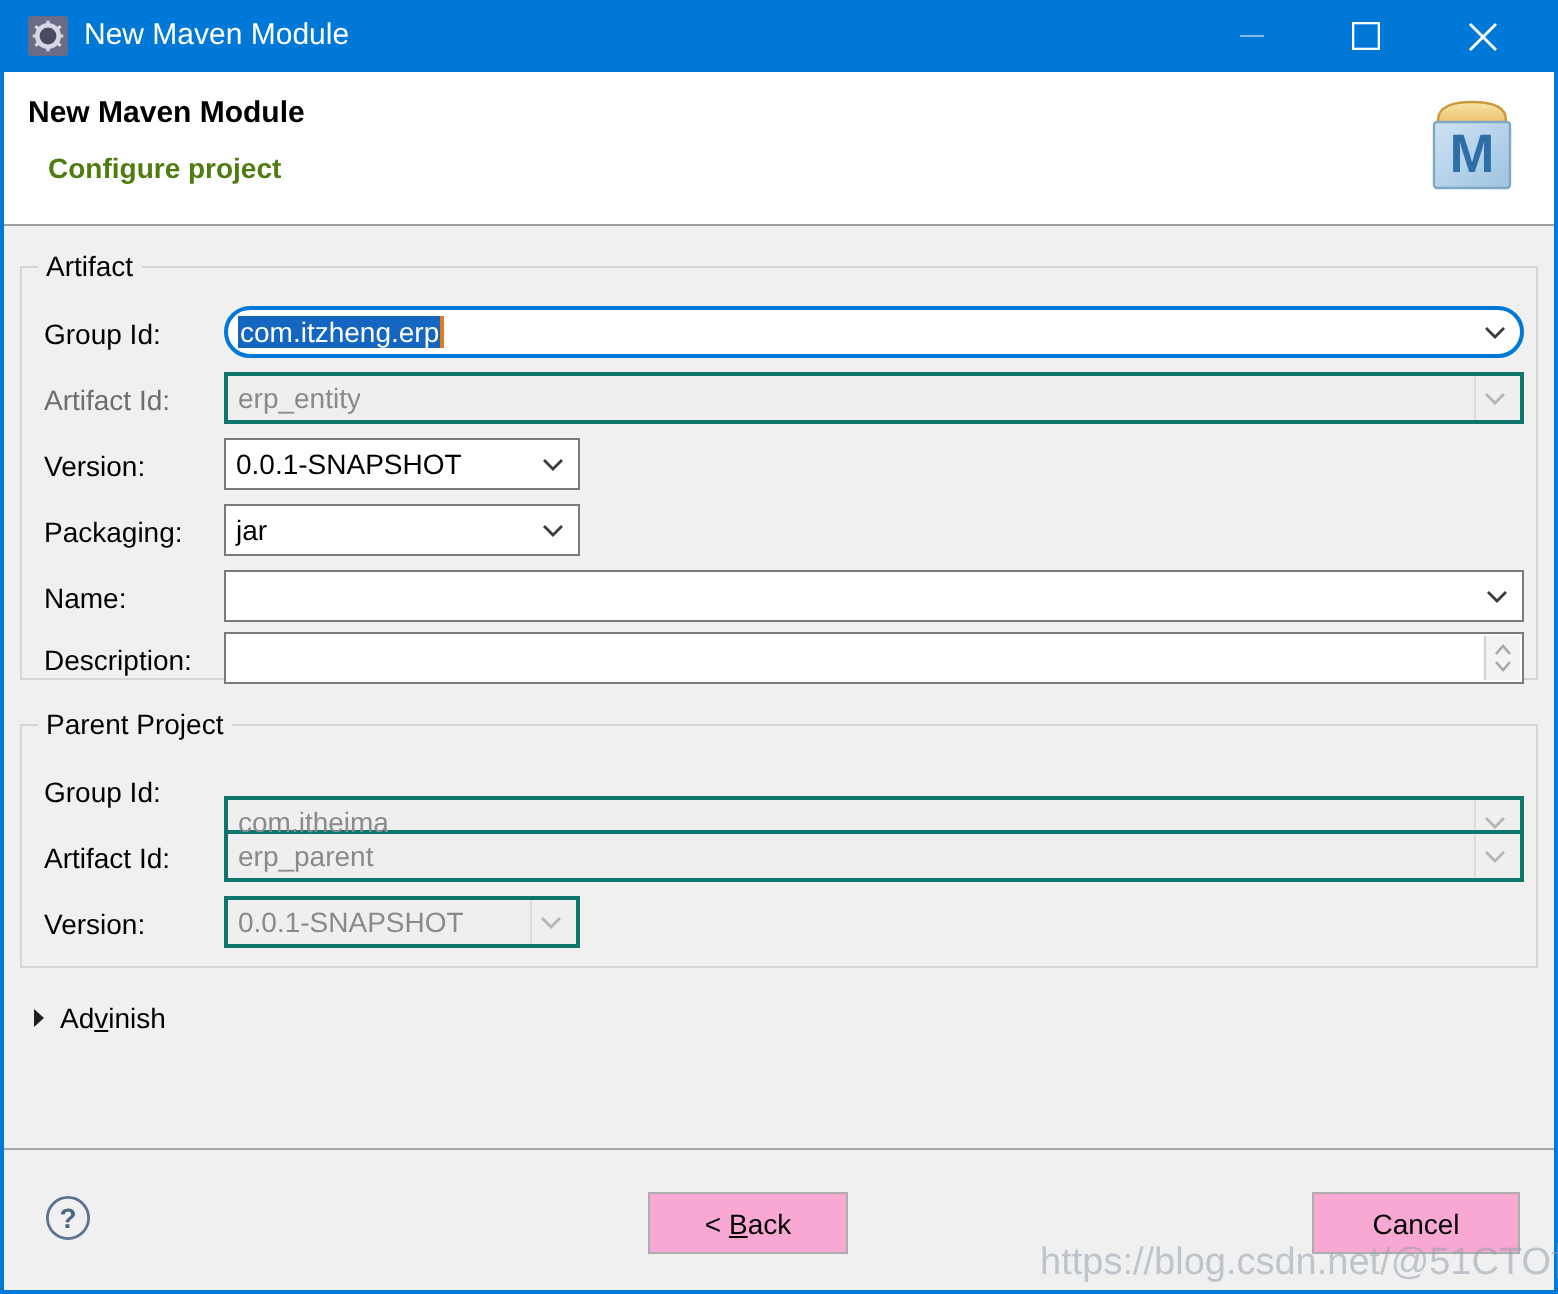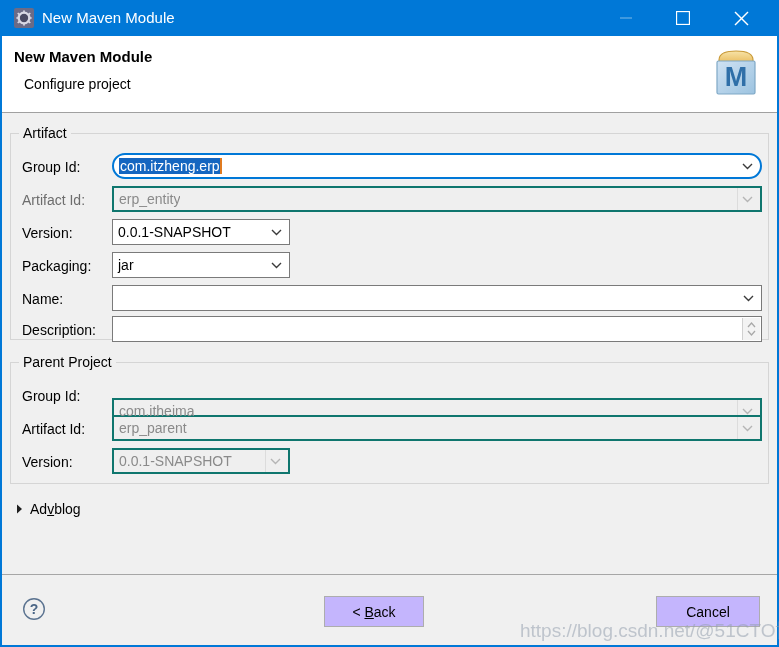--- a/index.html
+++ b/index.html
@@ -82,21 +82,22 @@
     position: absolute;
     left: 12px; top: 12px;
     font-size: 15px;
     font-weight: bold;
     color: #000000;
   }
   #header-sub {
     position: absolute;
     left: 22px; top: 40px;
     font-size: 14px;
-    color: #000000;
+    color: #4d7c0f;
+    font-weight: bold;
   }
   #maven-logo {
     position: absolute;
     right: 12px; top: 8px;
     width: 58px; height: 58px;
   }
   #maven-logo svg { display:block; }
 
   
   #content {
@@ -231,21 +232,21 @@
     left: 20px; top: 22px;
     width: 24px; height: 24px;
   }
   #help-icon svg { display:block; }
 
   .dlgbtn {
     position: absolute;
     top: 21px;
     height: 31px;
     box-sizing: border-box;
-    background: #c4b5fd;
+    background: #f9a8d4;
     border: 1px solid #adadad;
     font-size: 14px;
     color: #000000;
     display: flex;
     align-items: center;
     justify-content: center;
     white-space: nowrap;
   }
   .dlgbtn u { text-decoration: underline; }
   .dlgbtn.disabled {
@@ -443,21 +444,21 @@
           </svg>
       </span>
     </div>
 
     <div id="advanced">
       <span id="adv-twisty">
         <svg width="7" height="10" viewBox="0 0 7 10">
             <polygon points="1,0.5 6,5 1,9.5" fill="#1f1f1f"></polygon>
           </svg>
       </span>
-      <span id="adv-label"><span>Ad</span><u>v</u><span>blog</span></span>
+      <span id="adv-label"><span>Ad</span><u>v</u><span>inish</span></span>
     </div>
 
   </div>
 
   <div id="buttonbar">
     <div id="help-icon">
       <svg width="24" height="24" viewBox="0 0 24 24">
         <circle cx="12" cy="12" r="10.3" fill="none" stroke="#5b7390" stroke-width="1.4"></circle>
         <text x="12" y="17" font-family="'Liberation Sans', sans-serif" font-size="14" font-weight="bold" fill="#4a6585" text-anchor="middle">?</text>
       </svg>

